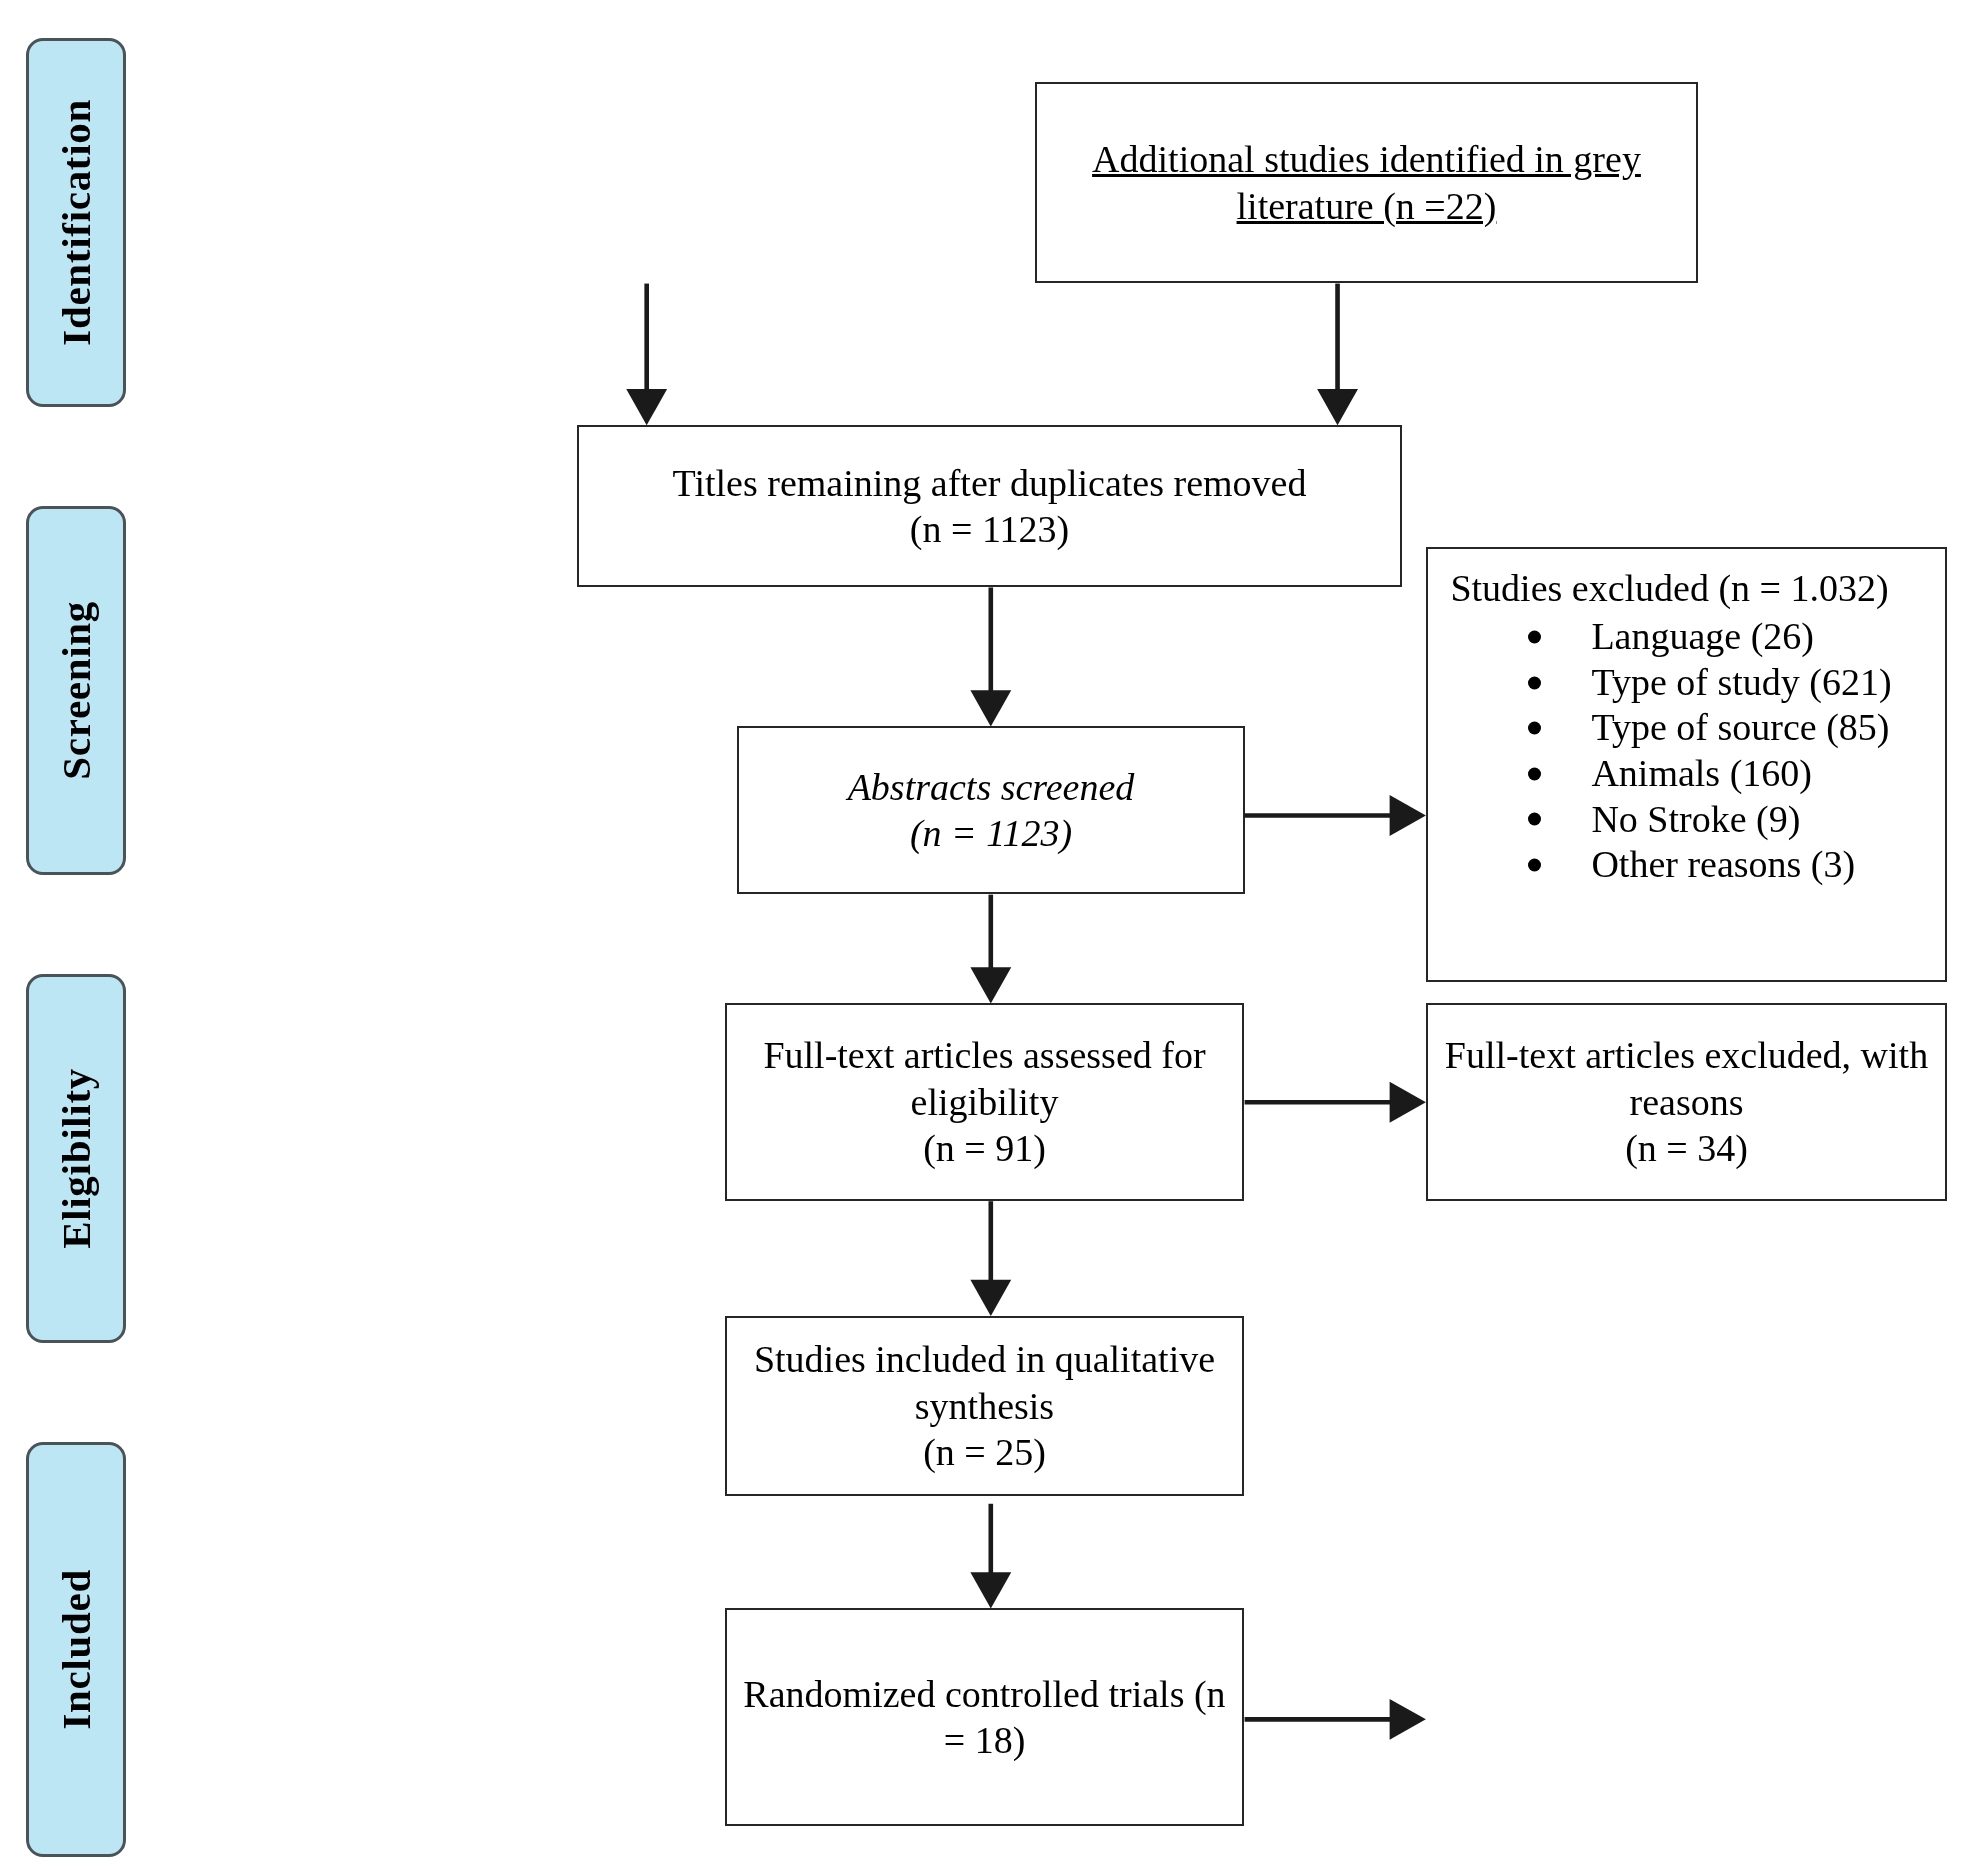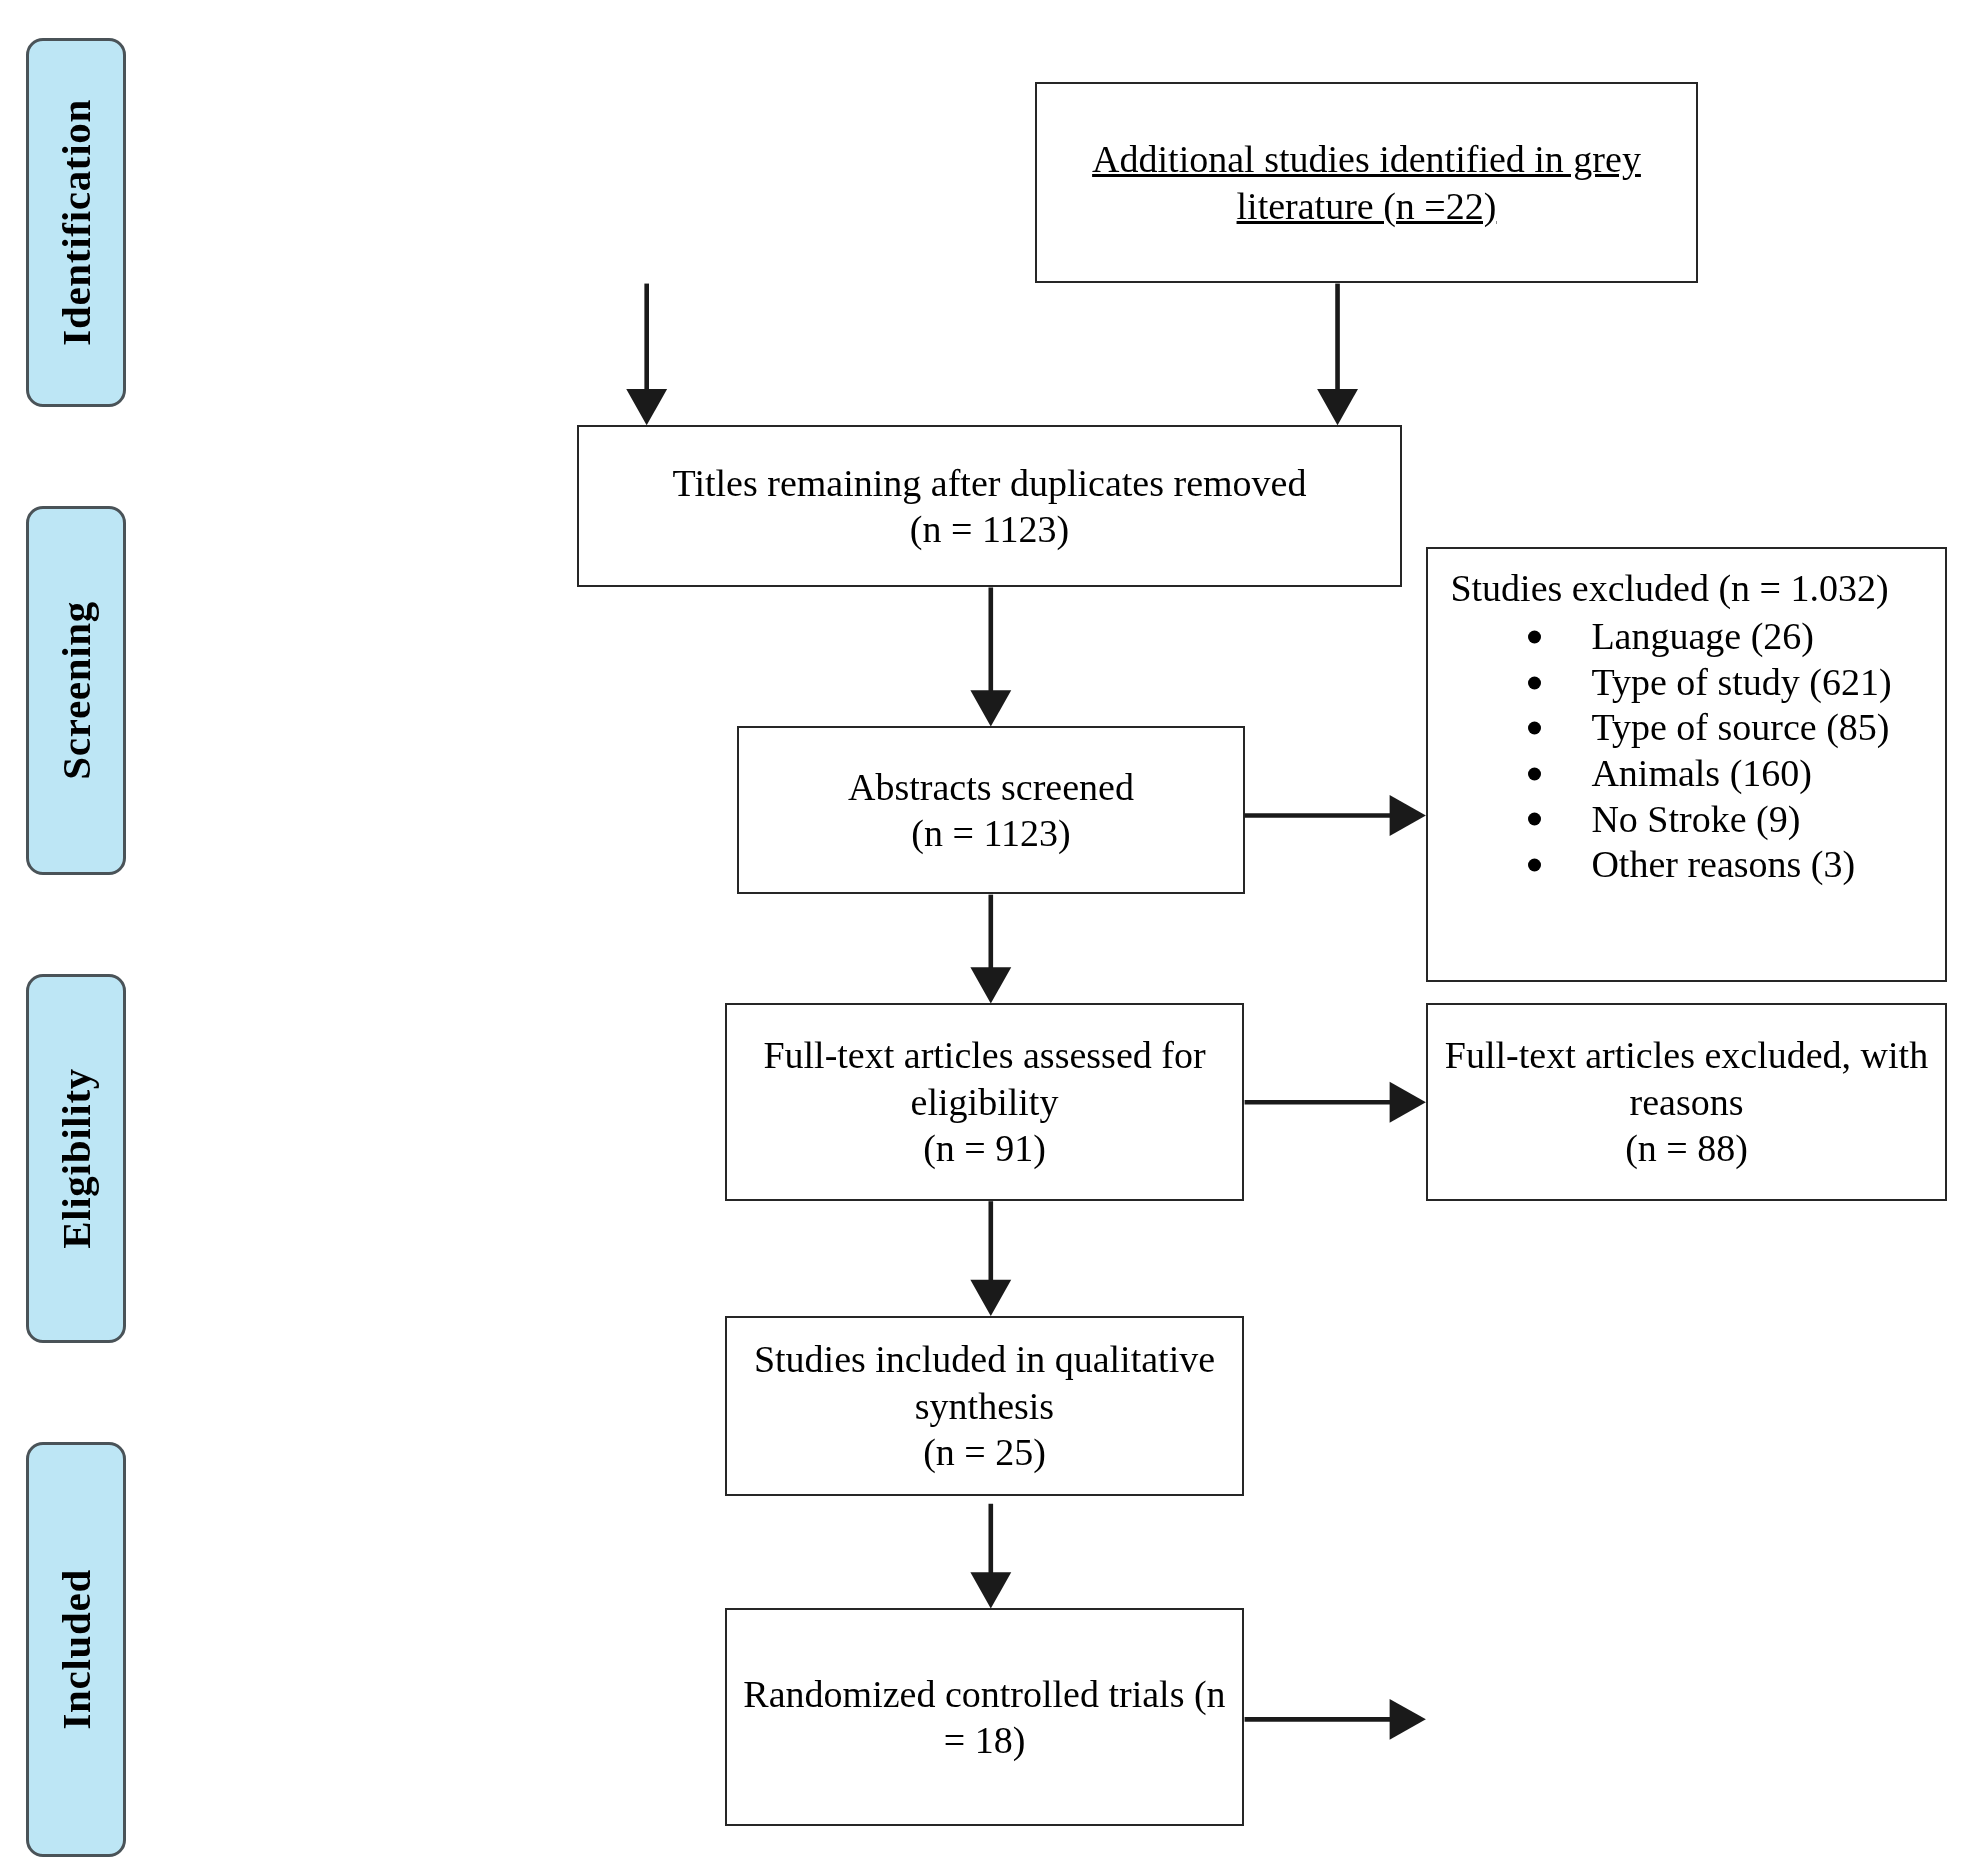--- a/index.html
+++ b/index.html
@@ -132,21 +132,21 @@
 
   <div class="flow-box" style="left:1035px; top:82px; width:663px; height:201px;text-decoration:underline;">
     <span class="box-text" style="white-space:pre-line;">Additional studies identified in grey literature (n =22)</span>
   </div>
 
   <div class="flow-box" style="left:577px; top:425px; width:825px; height:162px;">
     <span class="box-text" style="white-space:pre-line;">Titles remaining after duplicates removed
 (n = 1123)</span>
   </div>
 
-  <div class="flow-box" style="left:737px; top:726px; width:508px; height:168px;">
+  <div class="flow-box" style="left:737px; top:726px; width:508px; height:168px;font-style:italic;">
     <span class="box-text" style="white-space:pre-line;">Abstracts screened
 (n = 1123)</span>
   </div>
 
   <div class="flow-box align-top" style="left:1426px; top:547px; width:521px; height:435px;">
     <div class="excl-inner">
       <div class="excl-title">Studies excluded (n = 1.032)</div>
       <ul class="excl-list">
         <li>
           <span class="bullet-dot"></span>
@@ -176,21 +176,21 @@
     </div>
   </div>
 
   <div class="flow-box" style="left:725px; top:1003px; width:519px; height:198px;">
     <span class="box-text" style="white-space:pre-line;">Full-text articles assessed for eligibility
 (n = 91)</span>
   </div>
 
   <div class="flow-box" style="left:1426px; top:1003px; width:521px; height:198px;">
     <span class="box-text" style="white-space:pre-line;">Full-text articles excluded, with reasons
-(n = 88)</span>
+(n = 34)</span>
   </div>
 
   <div class="flow-box" style="left:725px; top:1316px; width:519px; height:180px;">
     <span class="box-text" style="white-space:pre-line;">Studies included in qualitative synthesis
 (n = 25)</span>
   </div>
 
   <div class="flow-box" style="left:725px; top:1608px; width:519px; height:218px;">
     <span class="box-text" style="white-space:pre-line;">Randomized controlled trials (n = 18)</span>
   </div>

